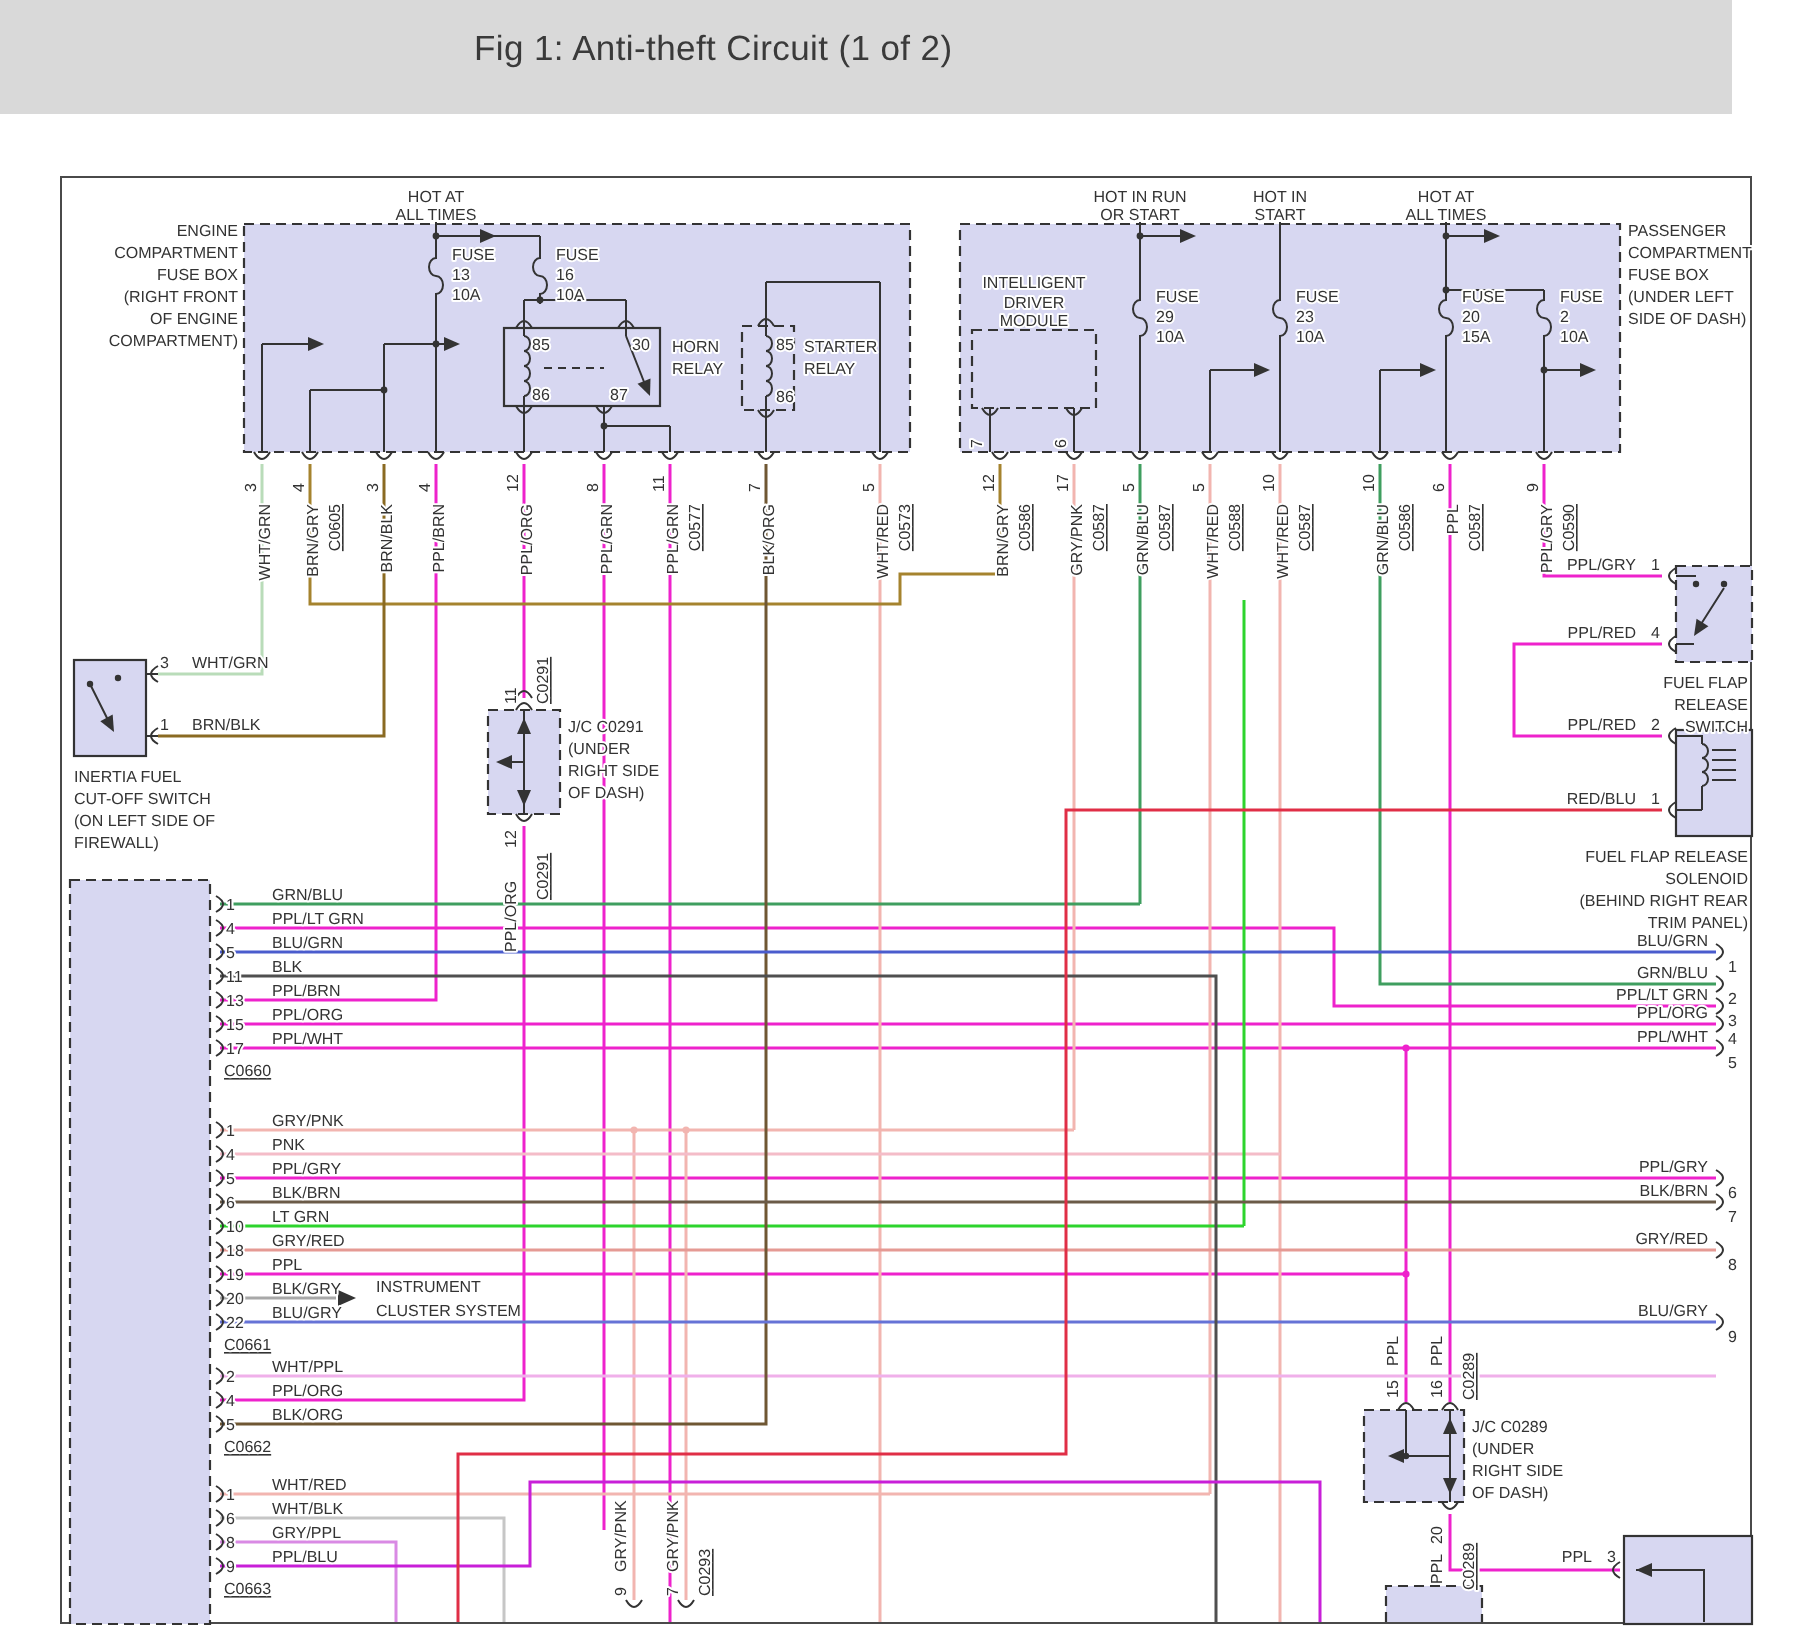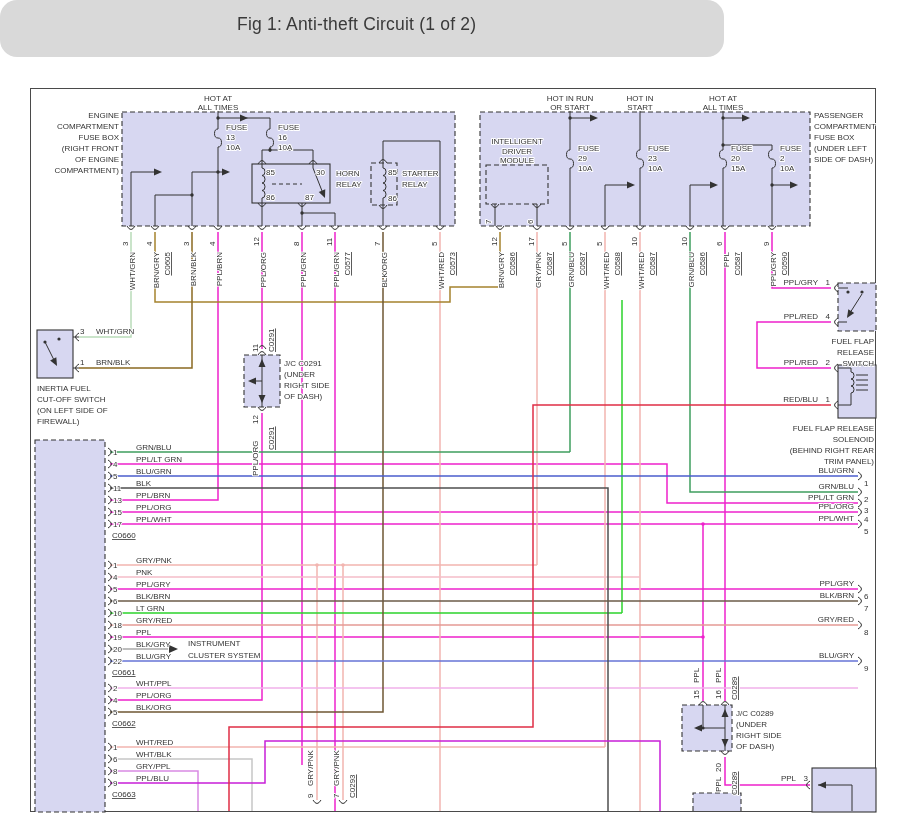--- a/index.html
+++ b/index.html
@@ -1,17 +1,17 @@
 <!DOCTYPE html>
 <html><head>
 <meta charset="utf-8">
 <style>
   html,body{margin:0;padding:0;background:#fff;}
   body{width:903px;height:818px;position:relative;font-family:"Liberation Sans",sans-serif;overflow:hidden;}
-  .titlebar{position:absolute;left:0;top:0;width:724px;height:57px;background:#d9d9d9;border-radius:17px;}
+  .titlebar{position:absolute;left:0;top:0;width:866px;height:57px;background:#d9d9d9;}
   .titlebar span{position:absolute;left:237px;top:14px;font-size:17.5px;color:#3a3a3a;letter-spacing:.2px;}
   svg{position:absolute;left:0;top:0;}
   svg text{font-size:8px;fill:#333;paint-order:stroke;stroke:#fff;stroke-width:2px;stroke-linejoin:round;}
   .ul{text-decoration:underline;}
   .mid{text-anchor:middle;}
   .end{text-anchor:end;}
   path,rect{fill:none;}
   .bx{fill:#d7d7f1;stroke:#333;stroke-width:1.1;}
   .bxd{fill:#d7d7f1;stroke:#333;stroke-width:1.1;stroke-dasharray:5 3;}
   .frame{fill:#fff;stroke:#4a4a4a;stroke-width:1;}

